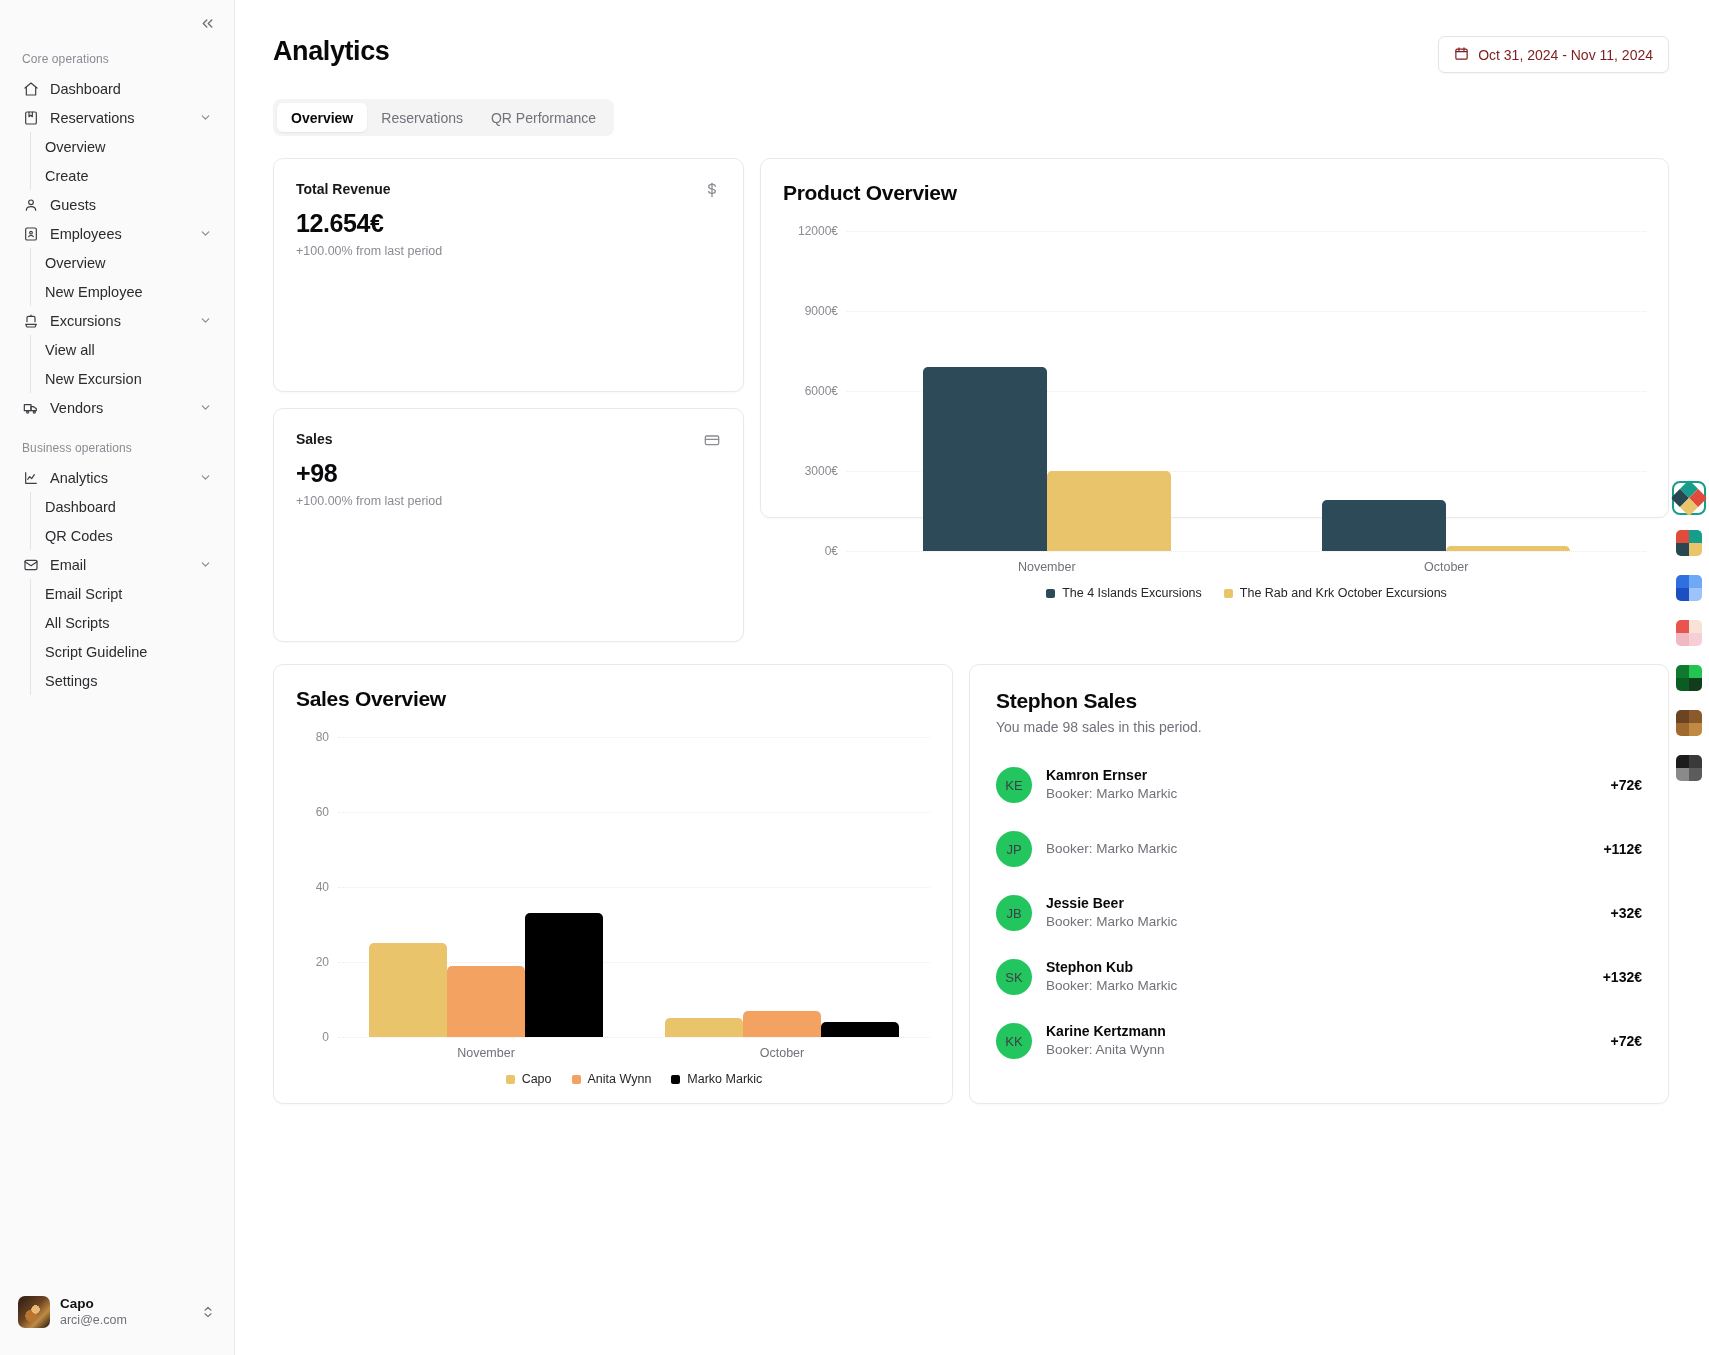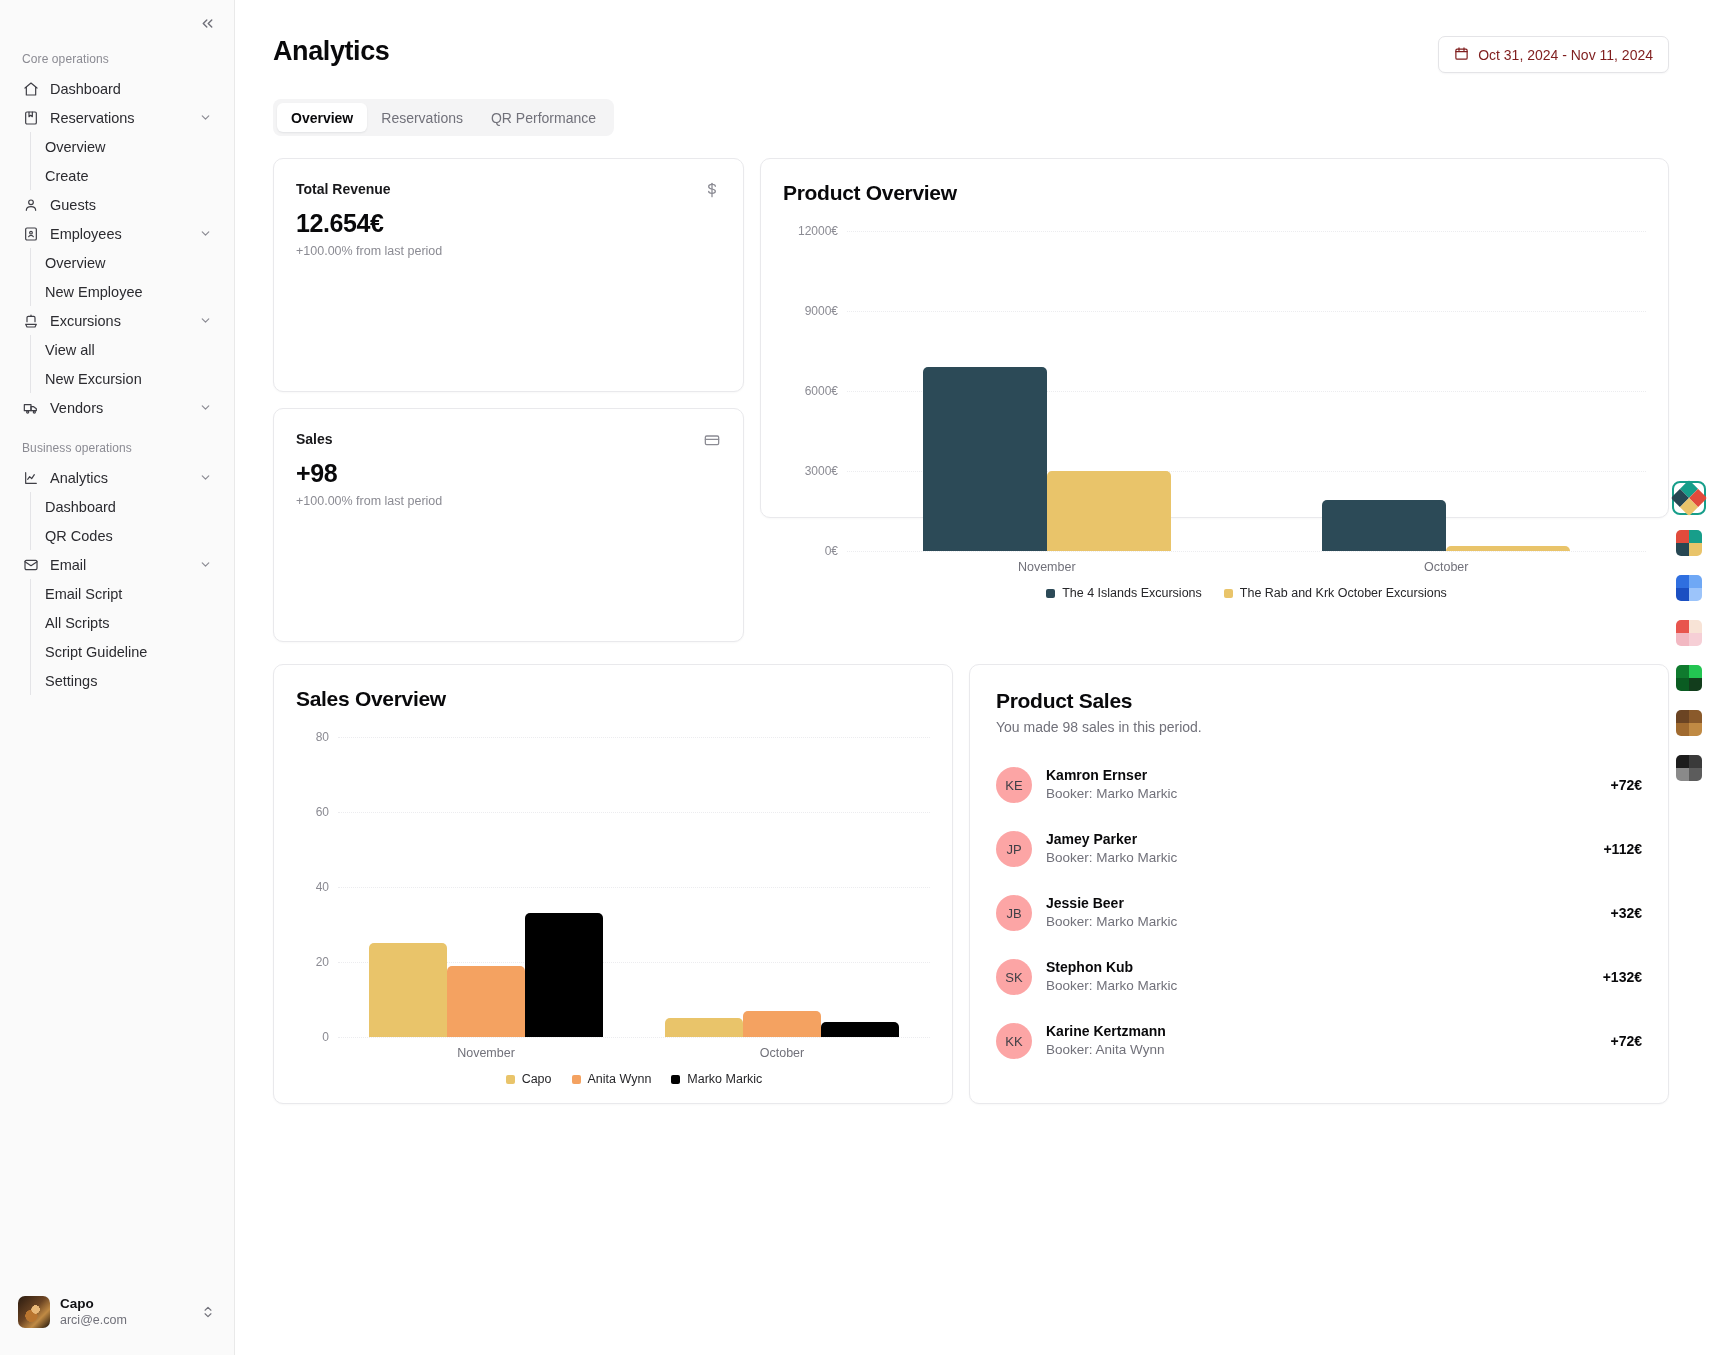--- a/index.html
+++ b/index.html
@@ -109,21 +109,21 @@
   .legend-item { display: flex; align-items: center; gap: 7px; font-size: 12.5px; color: #27272a; }
   .swatch { width: 9px; height: 9px; border-radius: 2px; flex: 0 0 9px; }
 
   
   .rs-title { font-size: 21px; font-weight: 700; letter-spacing: -.3px; color: #09090b; }
   .rs-sub { font-size: 14px; color: #71717a; margin-top: 6px; }
   .rs-list { margin-top: 18px; }
   .rs-row { display: flex; align-items: center; gap: 14px; height: 64px; }
   .rs-ava {
     width: 36px; height: 36px; flex: 0 0 36px; border-radius: 50%;
-    background: #fca5a5; color: #3f3f46; font-size: 13px;
+    background: #22c55e; color: #3f3f46; font-size: 13px;
     display: flex; align-items: center; justify-content: center;
   }
   .rs-mid { flex: 1 1 auto; min-width: 0; line-height: 1.35; }
   .rs-name { font-size: 14px; font-weight: 700; color: #09090b; }
   .rs-booker { font-size: 13.5px; color: #71717a; }
   .rs-amt { font-size: 14px; font-weight: 700; color: #09090b; white-space: nowrap; }
 
   
   .dock {
     position: absolute; right: 0; top: 0; width: 40px; height: 1355px;
@@ -465,35 +465,34 @@
                   <span class="swatch" style="background: rgb(0, 0, 0);"></span>
                   <span>Marko Markic</span>
                 </div>
               </div>
             </div>
         </div>
       </div>
 
       <div style="flex:1 1 auto;">
         <div class="card chart-card" style="height:440px;padding:24px 26px;">
-          <div class="rs-title">Product Sales</div>
+          <div class="rs-title">Stephon Sales</div>
           <div class="rs-sub">You made 98 sales in this period.</div>
           <div class="rs-list" id="recent-sales-list">
               <div class="rs-row">
                 <div class="rs-ava">KE</div>
                 <div class="rs-mid">
                   <div class="rs-name">Kamron Ernser</div>
                   <div class="rs-booker">Booker: Marko Markic</div>
                 </div>
                 <div class="rs-amt">+72€</div>
               </div>
               <div class="rs-row">
                 <div class="rs-ava">JP</div>
                 <div class="rs-mid">
-                  <div class="rs-name">Jamey Parker</div>
                   <div class="rs-booker">Booker: Marko Markic</div>
                 </div>
                 <div class="rs-amt">+112€</div>
               </div>
               <div class="rs-row">
                 <div class="rs-ava">JB</div>
                 <div class="rs-mid">
                   <div class="rs-name">Jessie Beer</div>
                   <div class="rs-booker">Booker: Marko Markic</div>
                 </div>

